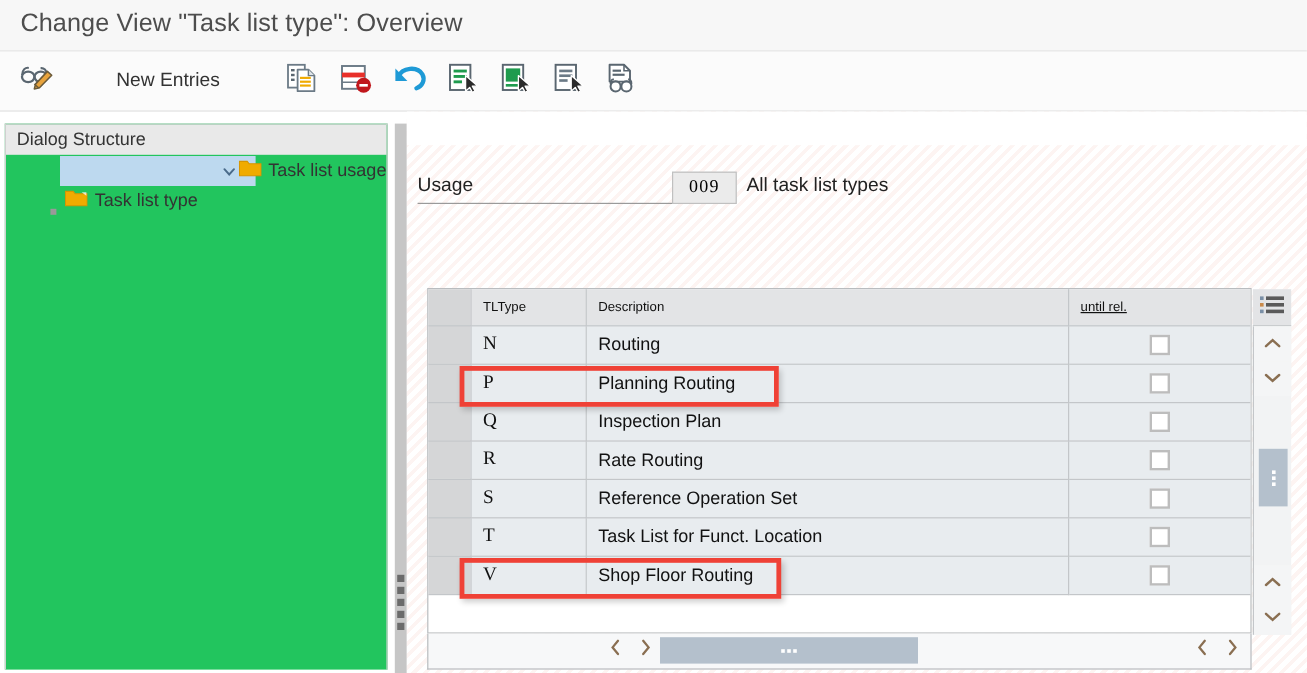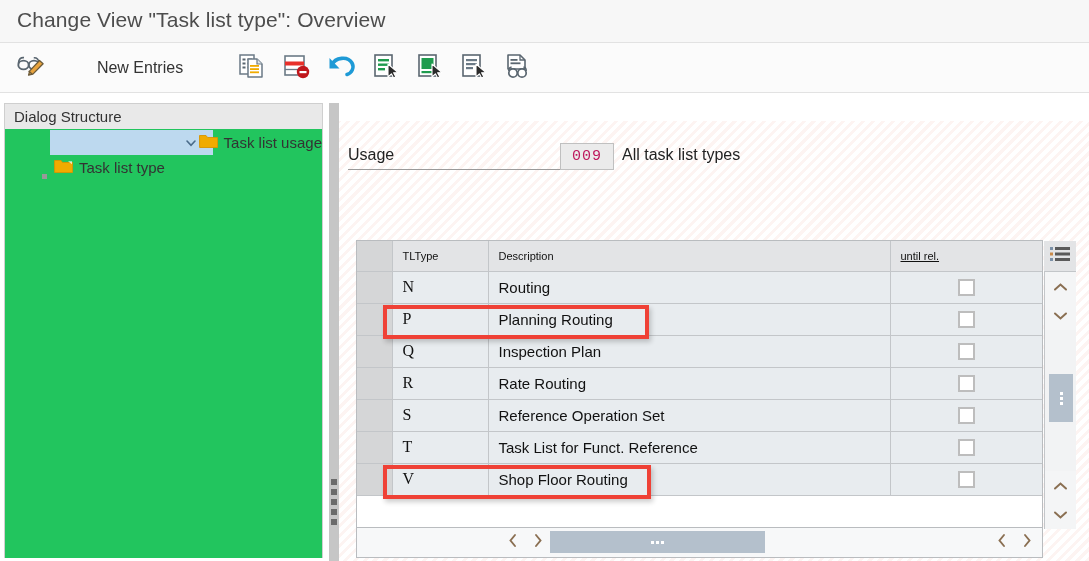--- a/index.html
+++ b/index.html
@@ -201,23 +201,23 @@
     left: 212px; top: 0px;
     width: 54px; height: 27px;
     background: #ebebeb;
     border: 1px solid #c0c0c0;
     box-sizing: border-box;
     display: flex;
     align-items: center;
     justify-content: center;
   }
   .usage-value-box span {
-    font-family: Liberation Mono, monospace;
+    font-family: Liberation Serif, serif;
     font-size: 15px;
-    color: #be185d;
+    color: #000000;
     letter-spacing: 1px;
   }
   .usage-desc {
     position: absolute;
     left: 274px; top: 3px;
     font-size: 16px;
     color: #222;
     white-space: nowrap;
   }
 
@@ -626,21 +626,21 @@
                 <div class="pad">Reference Operation Set</div>
               </td>
             <td class="c-rel"><span class="chk"></span></td>
           </tr>
           <tr>
             <td class="c-sel"></td>
             <td class="c-type">
                 <div class="pad">T</div>
               </td>
             <td class="c-desc">
-                <div class="pad">Task List for Funct. Reference</div>
+                <div class="pad">Task List for Funct. Location</div>
               </td>
             <td class="c-rel"><span class="chk"></span></td>
           </tr>
           <tr>
             <td class="c-sel"></td>
             <td class="c-type">
                 <div class="pad">V</div>
               </td>
             <td class="c-desc">
                 <div class="pad">Shop Floor Routing</div>

